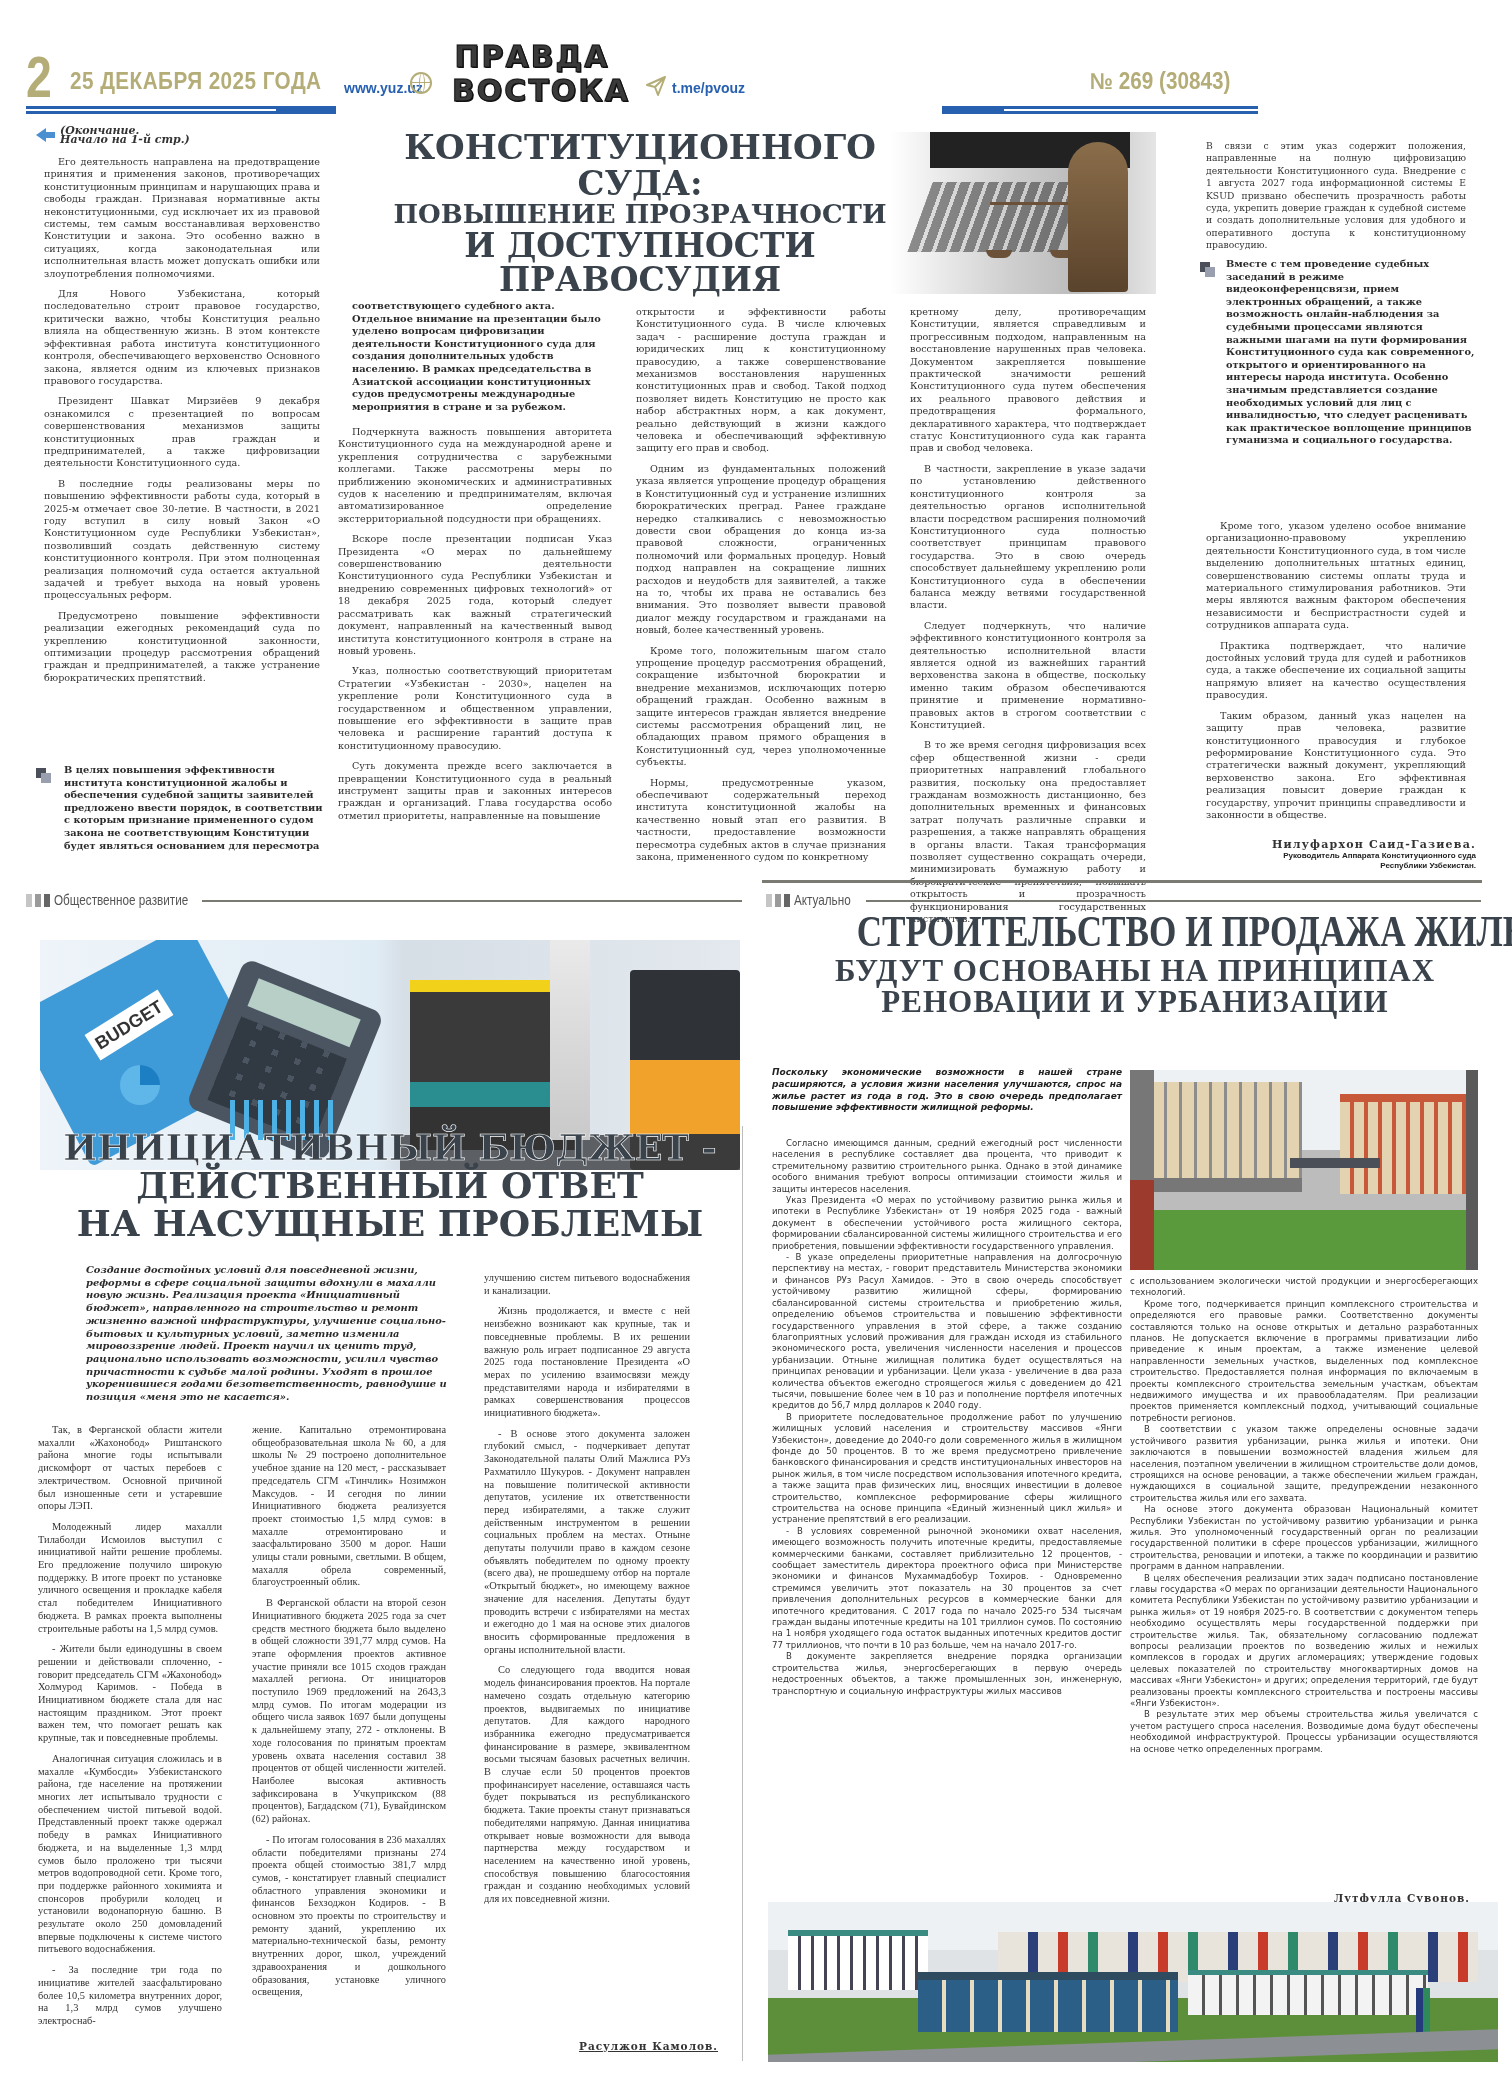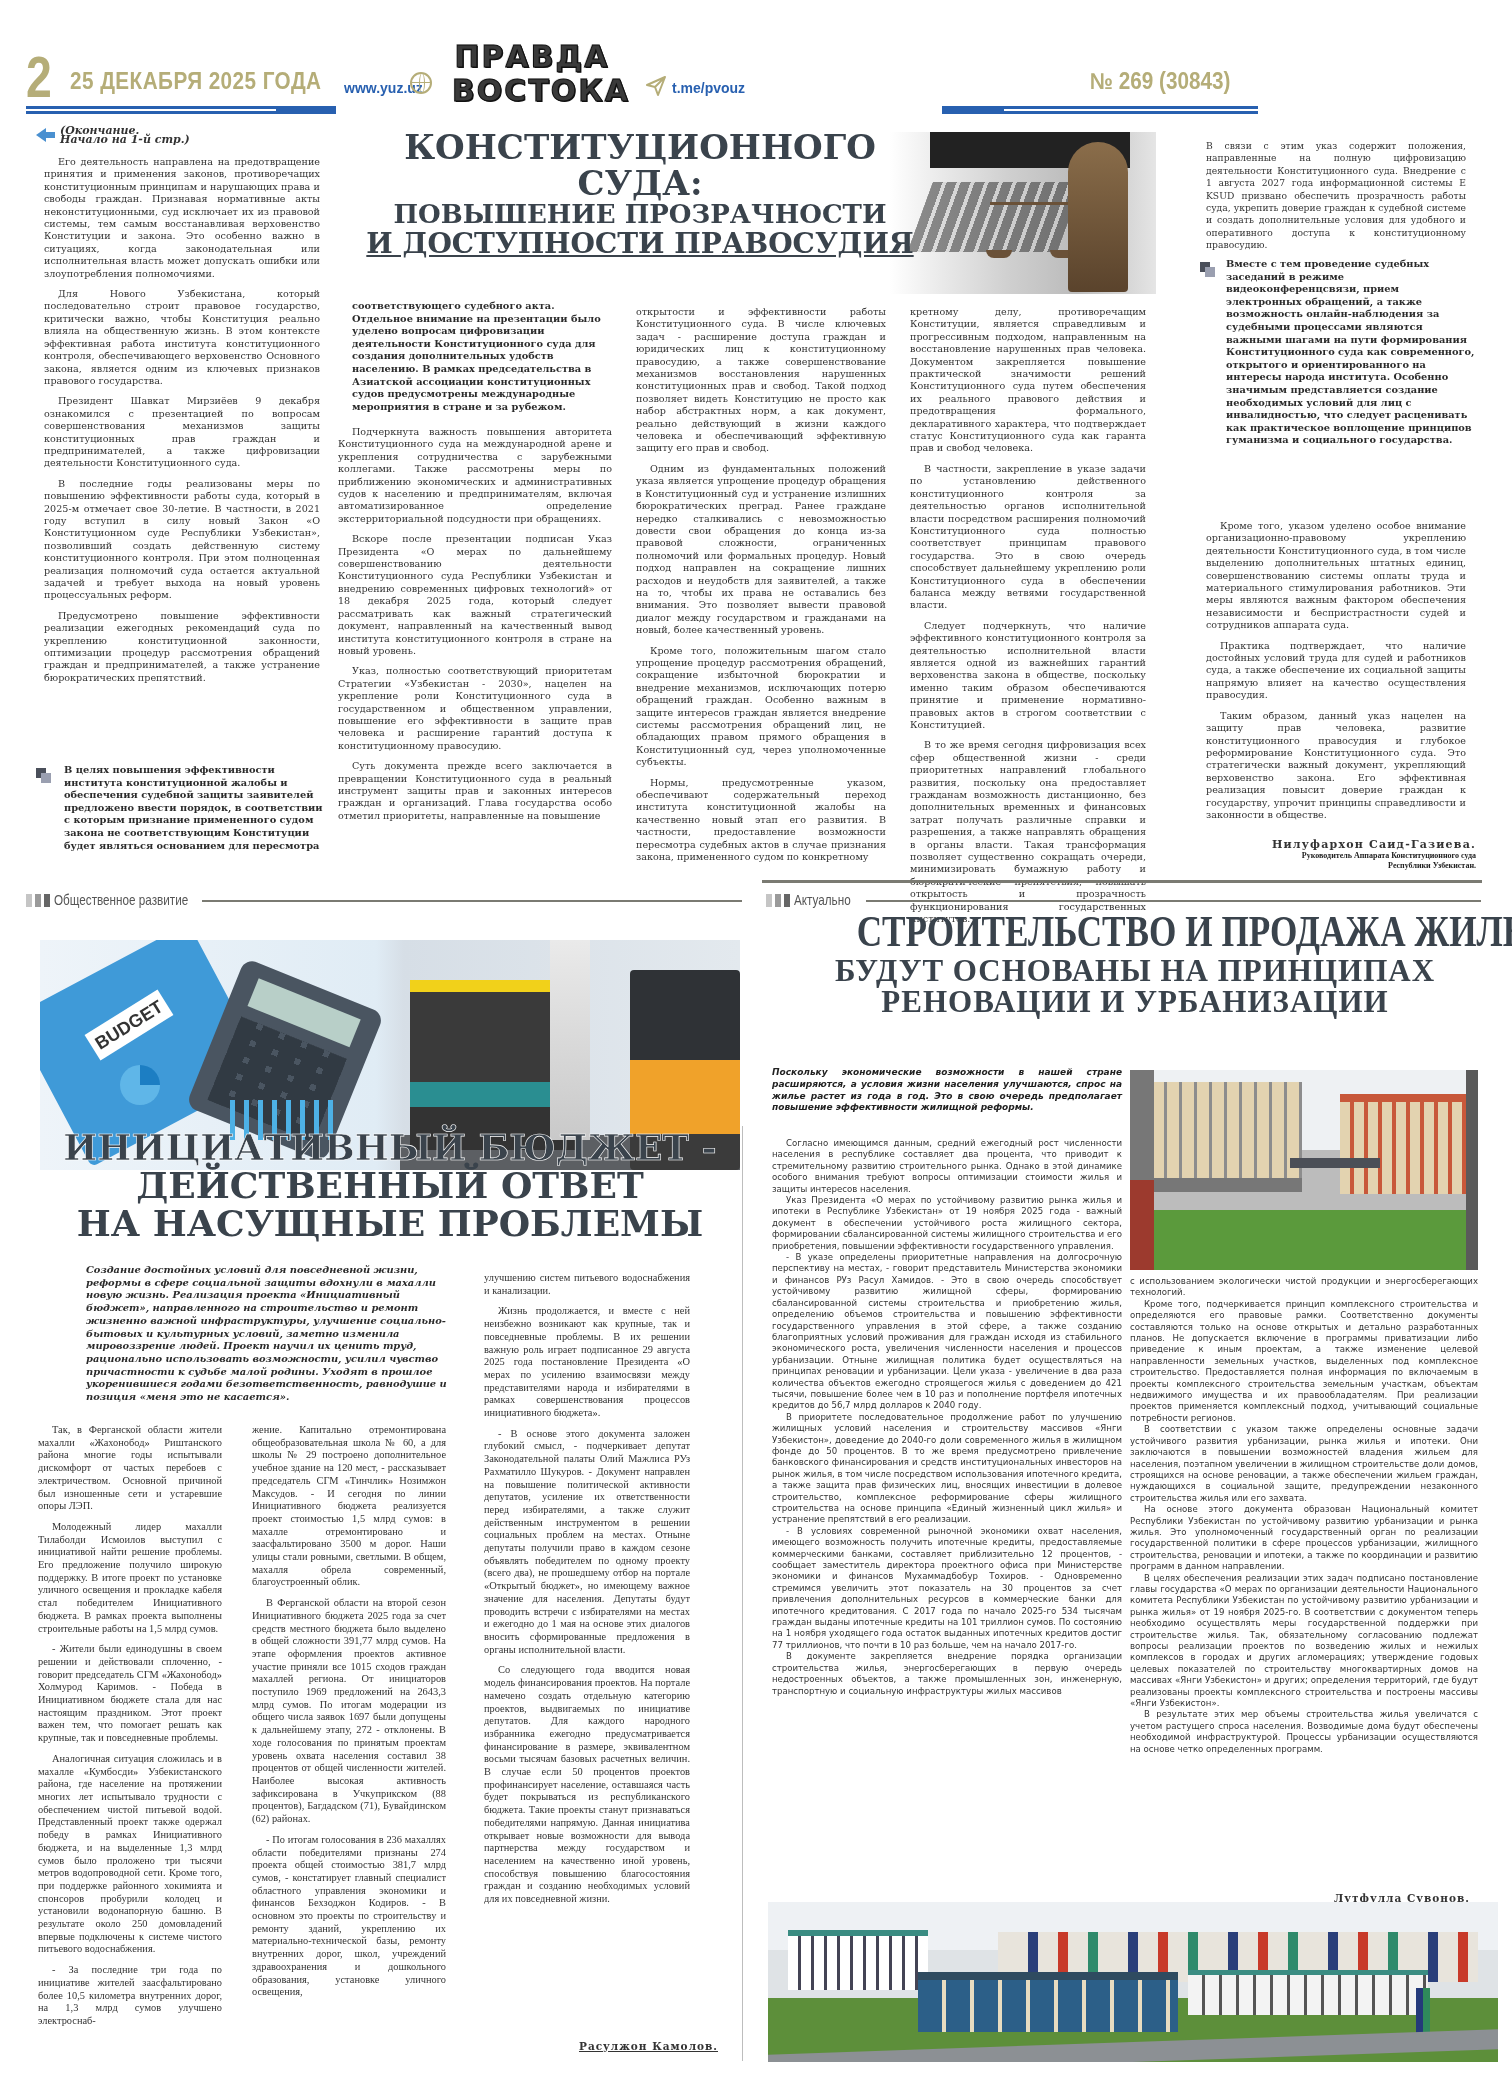--- a/index.html
+++ b/index.html
@@ -35,36 +35,36 @@
 
   
   .cont-arrow { position: absolute; left: 36px; top: 128px; width: 16px; height: 14px; }
   .cont-arrow::before { content: ""; position: absolute; left: 0; top: 0; border-right: 10px solid #4a90d0; border-top: 7px solid transparent; border-bottom: 7px solid transparent; }
   .cont-arrow::after { content: ""; position: absolute; left: 9px; top: 4px; width: 10px; height: 6px; background: #4a90d0; }
   .cont-note { position: absolute; left: 60px; top: 126px; font-family: "DejaVu Serif", serif; font-style: italic; font-weight: bold; font-size: 11px; line-height: 9px; color: #333; }
   .headline1 { position: absolute; left: 340px; top: 130px; width: 600px; text-align: center; color: #3a434c; font-family: "DejaVu Serif", serif; font-weight: bold; line-height: 1.05; }
   .headline1 .h1a { font-size: 34px; letter-spacing: 1px; }
   .headline1 .h1b { font-size: 34px; }
   .headline1 .h1c { font-size: 26px; }
-  .headline1 .h1d { font-size: 28px; text-decoration: underline; }
+  .headline1 .h1d { font-size: 33px; }
   .themis-img { position: absolute; left: 890px; top: 132px; width: 266px; height: 162px; background: linear-gradient(90deg, #ffffff 0%, #e9e9e9 20%, #cfcfcf 45%, #bbbbbb 70%, #e5e5e5 100%); overflow: hidden; }
   .themis-img .screen { position: absolute; left: 40px; top: 0; width: 200px; height: 36px; background: #222; }
   .themis-img .keys { position: absolute; left: 30px; top: 50px; width: 150px; height: 70px; background: repeating-linear-gradient(90deg, #333 0 10px, #ccc 10px 14px); opacity: 0.55; transform: skewX(-20deg); }
   .themis-img .statue { position: absolute; left: 178px; top: 10px; width: 60px; height: 150px; background: linear-gradient(#8a6d4a, #5a432c); border-radius: 30px 30px 4px 4px; }
   .themis-img .scale-bar { position: absolute; left: 100px; top: 70px; width: 80px; height: 3px; background: #6a5138; }
   .themis-img .pan1, .themis-img .pan2 { position: absolute; top: 118px; width: 26px; height: 8px; background: #6a5138; border-radius: 0 0 13px 13px; }
   .themis-img .pan1 { left: 96px; } .themis-img .pan2 { left: 160px; }
 
   .pull-quote { position: absolute; font-family: "DejaVu Serif", serif; font-weight: bold; font-size: 9.8px; line-height: 12.6px; color: #2b2b2b; }
   .pq-icon { position: absolute; width: 16px; height: 16px; }
   .pq-icon::before { content: ""; position: absolute; left: 0; top: 0; width: 10px; height: 10px; background: #4a4f5a; }
   .pq-icon::after { content: ""; position: absolute; left: 5px; top: 5px; width: 10px; height: 10px; background: #9a9fb0; }
   .signature { position: absolute; text-align: right; }
   .sig-name { font-family: "DejaVu Serif", serif; font-weight: bold; font-size: 11px; letter-spacing: 1.2px; color: #333; }
-  .sig-role { font-family: Liberation Serif, serif; font-weight: bold; font-size: 8px; color: #222; line-height: 10px; }
+  .sig-role { font-family: Liberation Sans, sans-serif; font-weight: bold; font-size: 8px; color: #222; line-height: 10px; }
 
   
   .rubric { position: absolute; height: 20px; }
   .rubric .sq { position: absolute; top: 4px; width: 6px; height: 13px; }
   .rubric .sq1 { left: 0; background: #c5c5c5; }
   .rubric .sq2 { left: 9px; background: #9a9a9a; }
   .rubric .sq3 { left: 18px; background: #666; }
   .rubric .label { position: absolute; left: 28px; top: 1px; font-family: "Liberation Sans", sans-serif; font-size: 15px; color: #555; transform: scaleX(0.78); transform-origin: left; white-space: nowrap; }
   .rubric .line { position: absolute; top: 10px; height: 2px; background: #7a7a72; }
   .divider { position: absolute; height: 3px; background: #7a7a72; }

